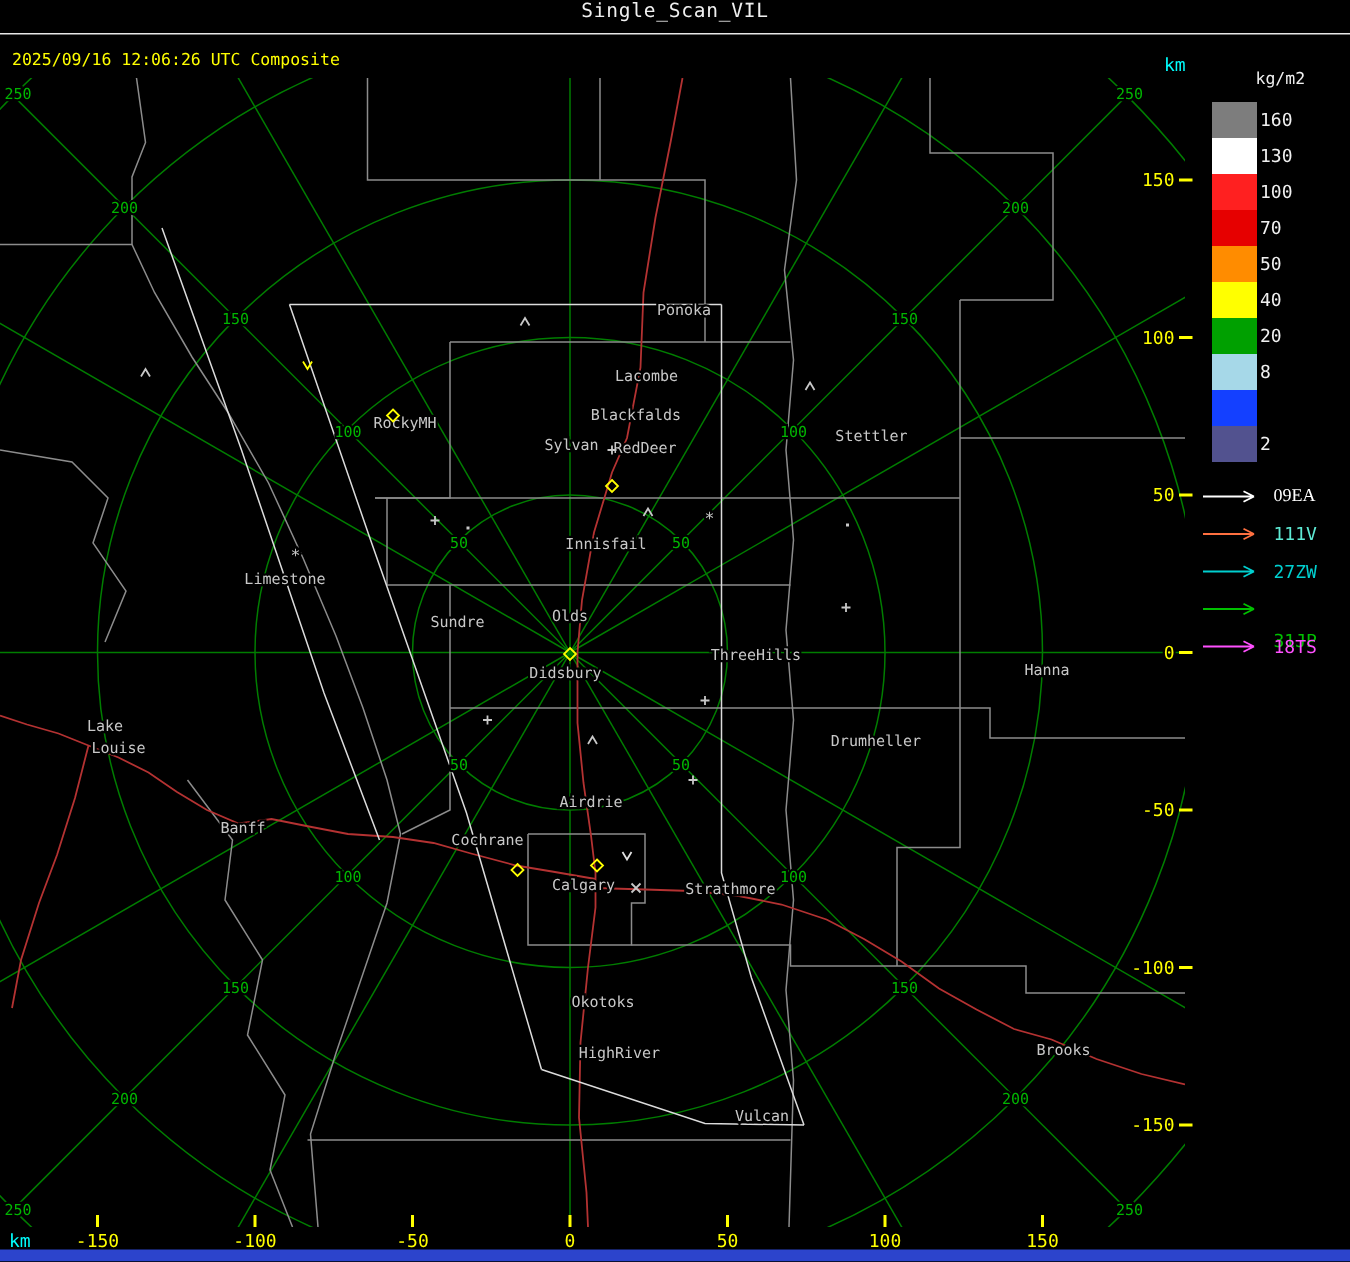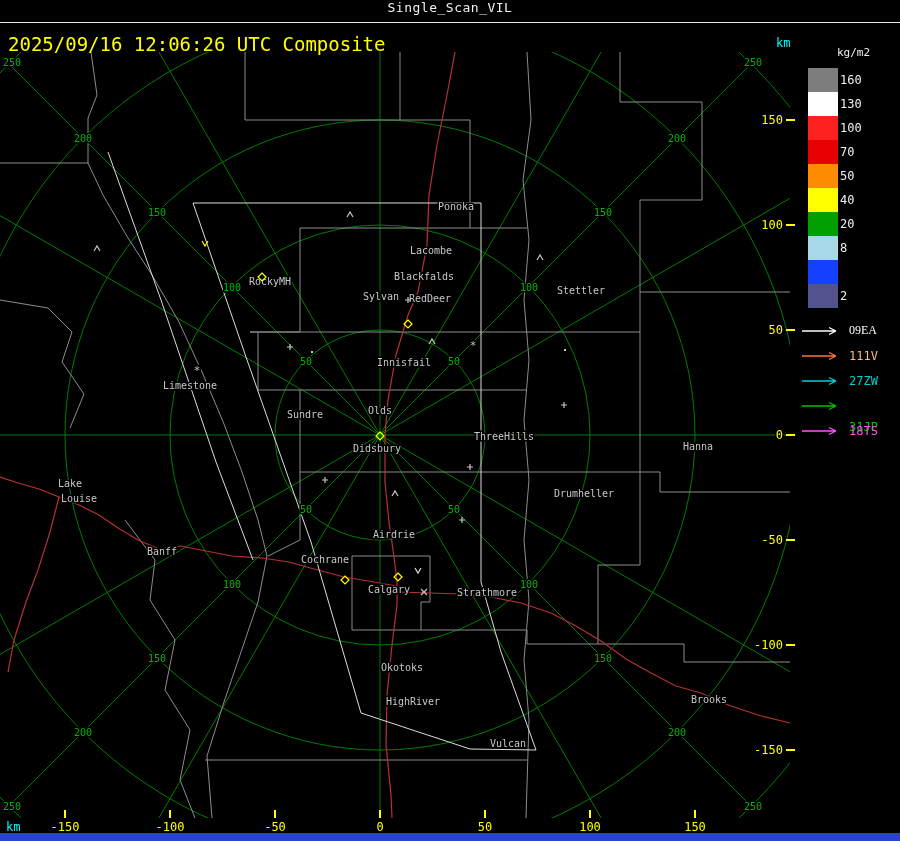--- a/index.html
+++ b/index.html
@@ -1,21 +1,21 @@
 <!DOCTYPE html>
 <html style="--background: #000000; --title-text: #f0f0f0; --timestamp-text: #ffff00; --axis-text: #ffff00; --unit-text: #00ffff; --separator: #e8e8e8; --ring-line: #007d00; --ring-label: #00b400; --county-line: #8c8c8c; --road-line: #b43232; --sector-line: #dcdcdc; --city-text: #c8c8c8; --legend-text: #f0f0f0; --bottom-bar: #2c44cc;"><head>
 <meta charset="utf-8">
 <style>
   *{margin:0;padding:0;box-sizing:border-box}
   html,body{width:900px;height:841px;background:#000;overflow:hidden}
   body{position:relative;font-family:"DejaVu Sans Mono","Liberation Mono",monospace}
   .titlebar{position:absolute;top:0;left:0;width:900px;height:22px;display:flex;justify-content:center;align-items:flex-start}
   .title{color:var(--title-text,#f0f0f0);font-size:13px;letter-spacing:.5px}
   .separator{position:absolute;top:22px;left:0;width:900px;height:1px;background:var(--separator,#e8e8e8)}
-  .timestamp{position:absolute;top:33px;left:8px;color:var(--timestamp-text,#ff0);font-size:19px}
+  .timestamp{position:absolute;top:33px;left:8px;color:var(--timestamp-text,#ff0);font-size:11px}
   .unit-top{position:absolute;top:36px;left:776px;color:var(--unit-text,#0ff);font-size:12px}
   .unit-bottom{position:absolute;top:820px;left:6px;color:var(--unit-text,#0ff);font-size:12px}
   #map-svg{position:absolute;top:0;left:0}
   .sidebar{position:absolute;top:0;left:795px;width:105px;height:841px}
   .legend-unit{position:absolute;top:46px;left:42px;color:var(--legend-text,#f0f0f0);font-size:11px}
   #scale{position:absolute;top:68px;left:13px}
   .scale-row{display:flex;align-items:center;height:24px}
   .swatch{width:30px;height:24px;flex:0 0 30px}
   .scale-label{color:var(--legend-text,#f0f0f0);font-size:12px;margin-left:2px}
   #radar-keys{position:absolute;top:318px;left:5px}
@@ -242,21 +242,21 @@
         <div class="radar-row">
           <svg width="44" height="12">
             <path d="M 2 6 H 36 M 36 6 L 29 2.5 M 36 6 L 29 9.5" stroke="#ffffff" fill="none" stroke-width="1.3"></path>
           </svg>
           <span class="radar-id" style="color: rgb(255, 255, 255); font-family: Liberation Serif, serif;">09EA</span>
         </div>
         <div class="radar-row">
           <svg width="44" height="12">
             <path d="M 2 6 H 36 M 36 6 L 29 2.5 M 36 6 L 29 9.5" stroke="#ff7040" fill="none" stroke-width="1.3"></path>
           </svg>
-          <span class="radar-id" style="color: #fdba74;">111V</span>
+          <span class="radar-id" style="color: #5eead4;">111V</span>
         </div>
         <div class="radar-row">
           <svg width="44" height="12">
             <path d="M 2 6 H 36 M 36 6 L 29 2.5 M 36 6 L 29 9.5" stroke="#00cfcf" fill="none" stroke-width="1.3"></path>
           </svg>
           <span class="radar-id" style="color: rgb(0, 207, 207);">27ZW</span>
         </div>
         <div class="radar-row">
           <svg width="44" height="12">
             <path d="M 2 6 H 36 M 36 6 L 29 2.5 M 36 6 L 29 9.5" stroke="#00c000" fill="none" stroke-width="1.3"></path>

